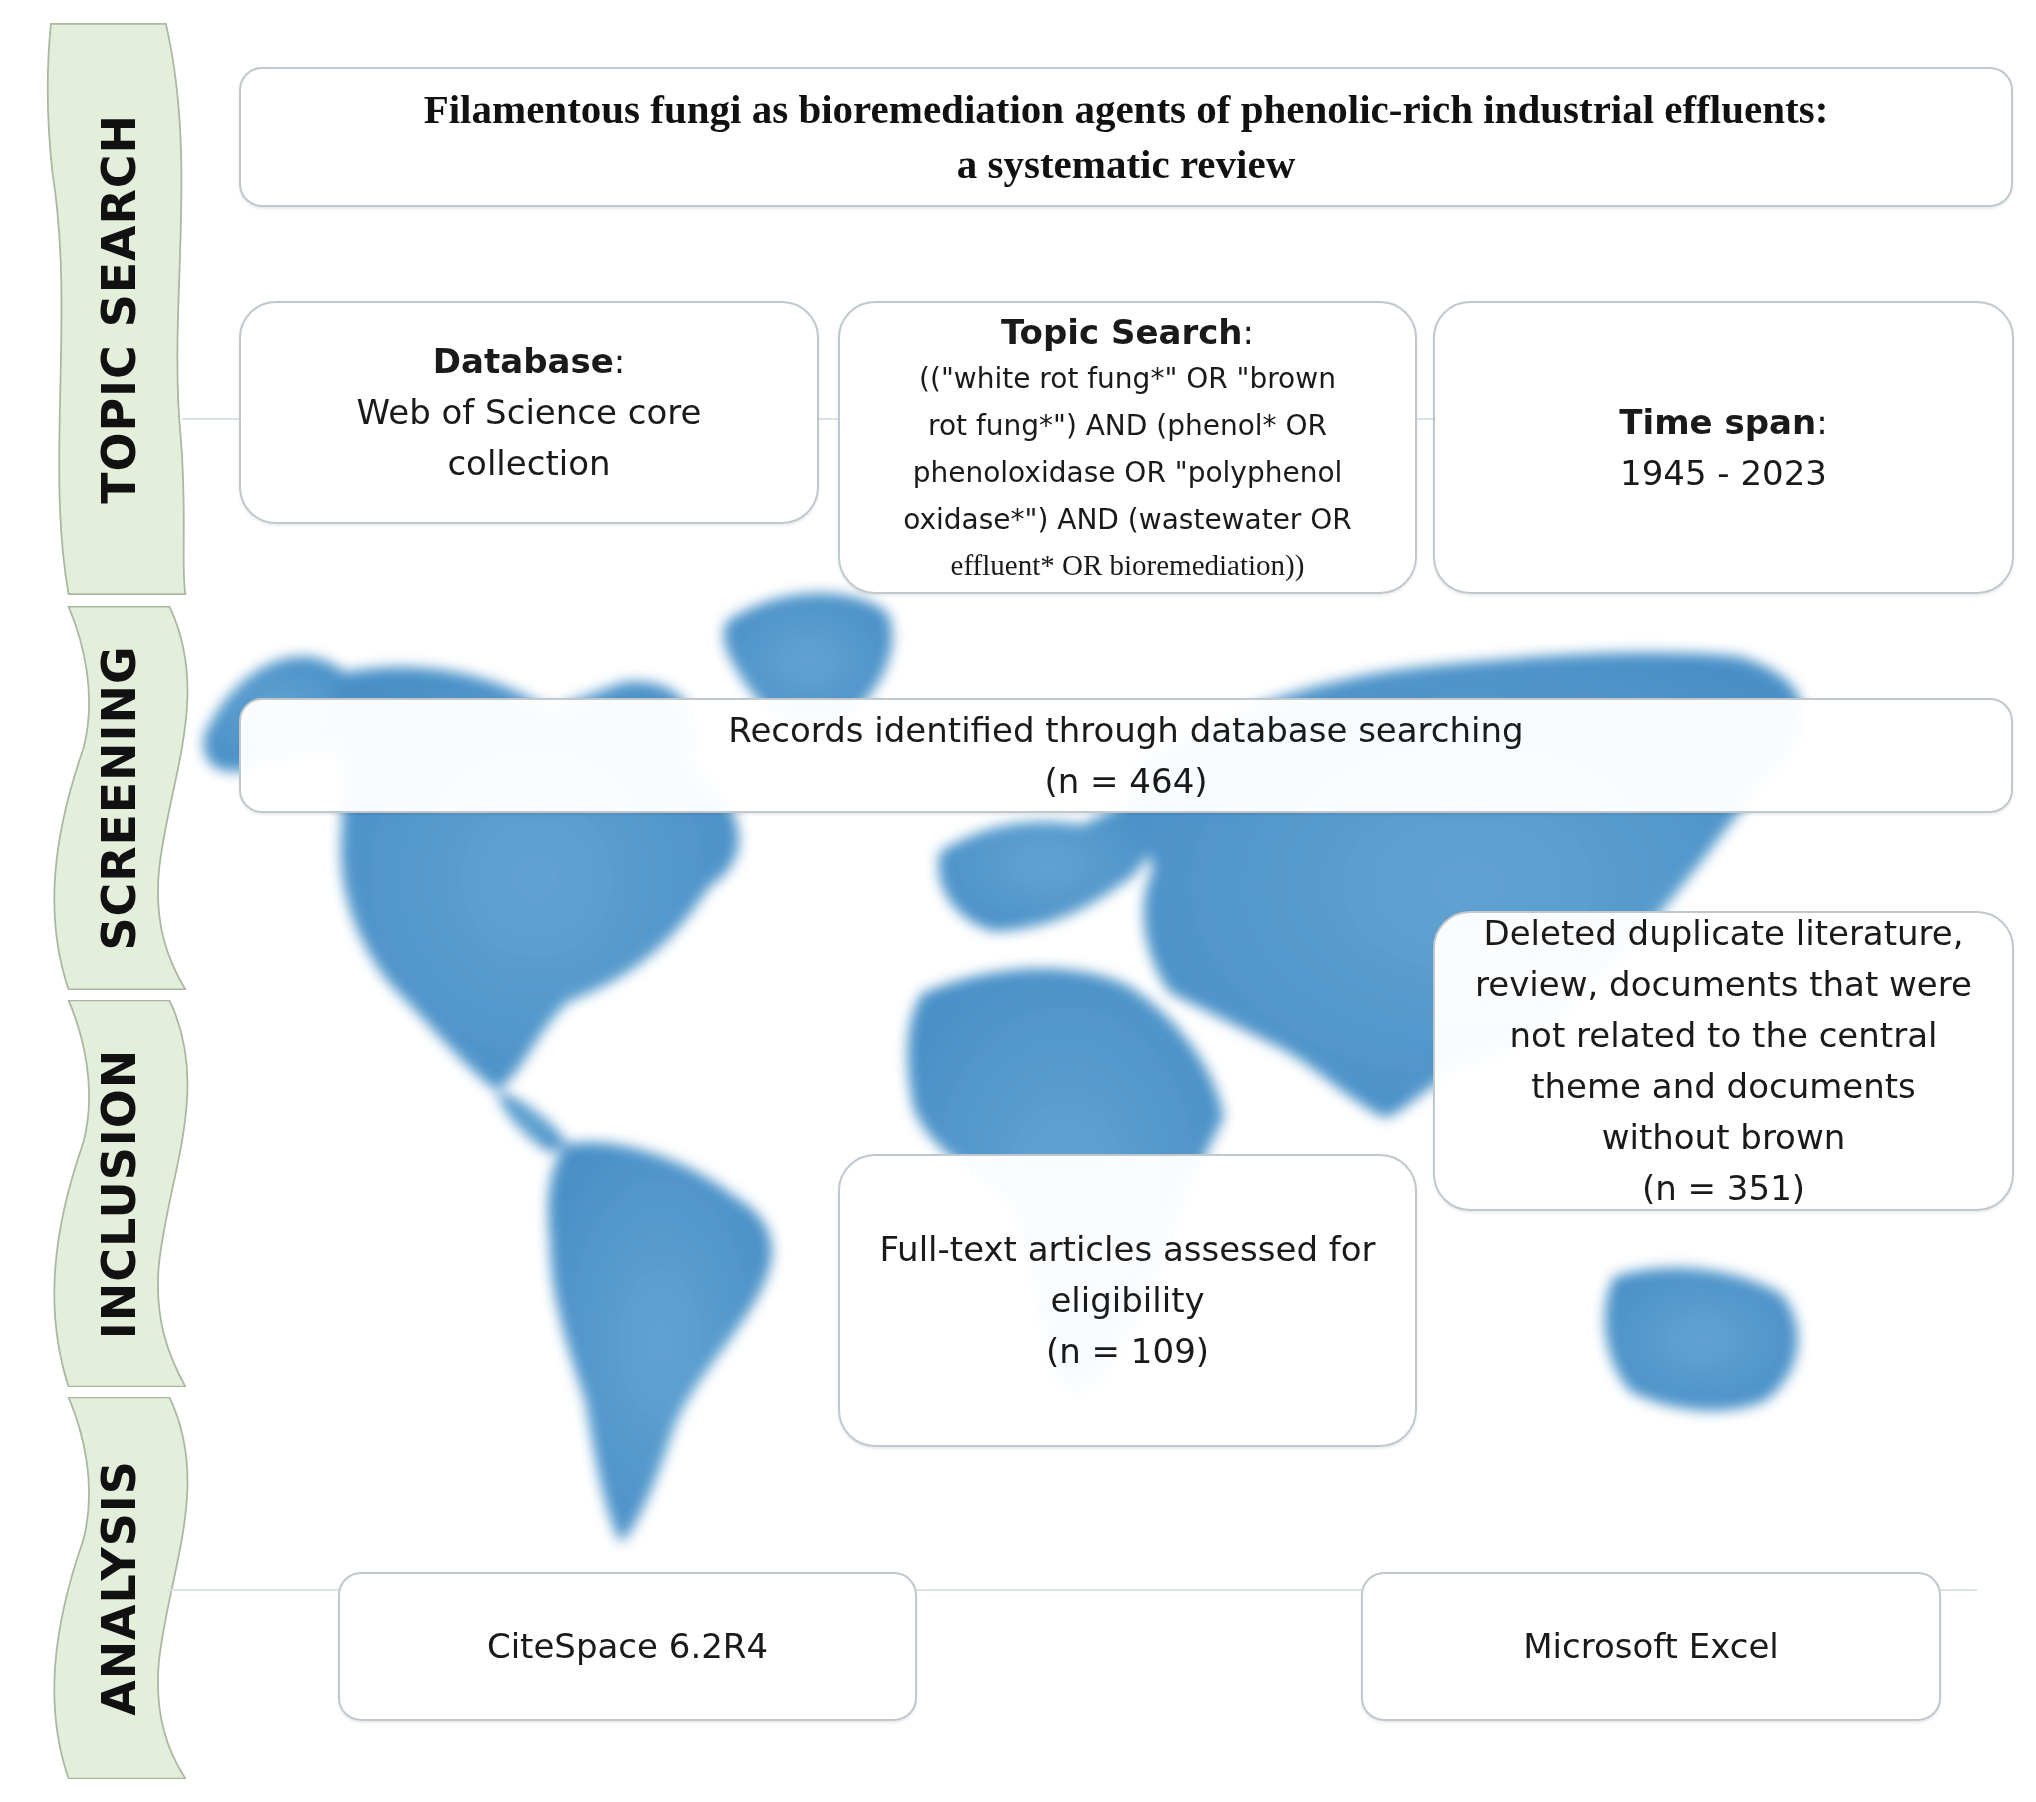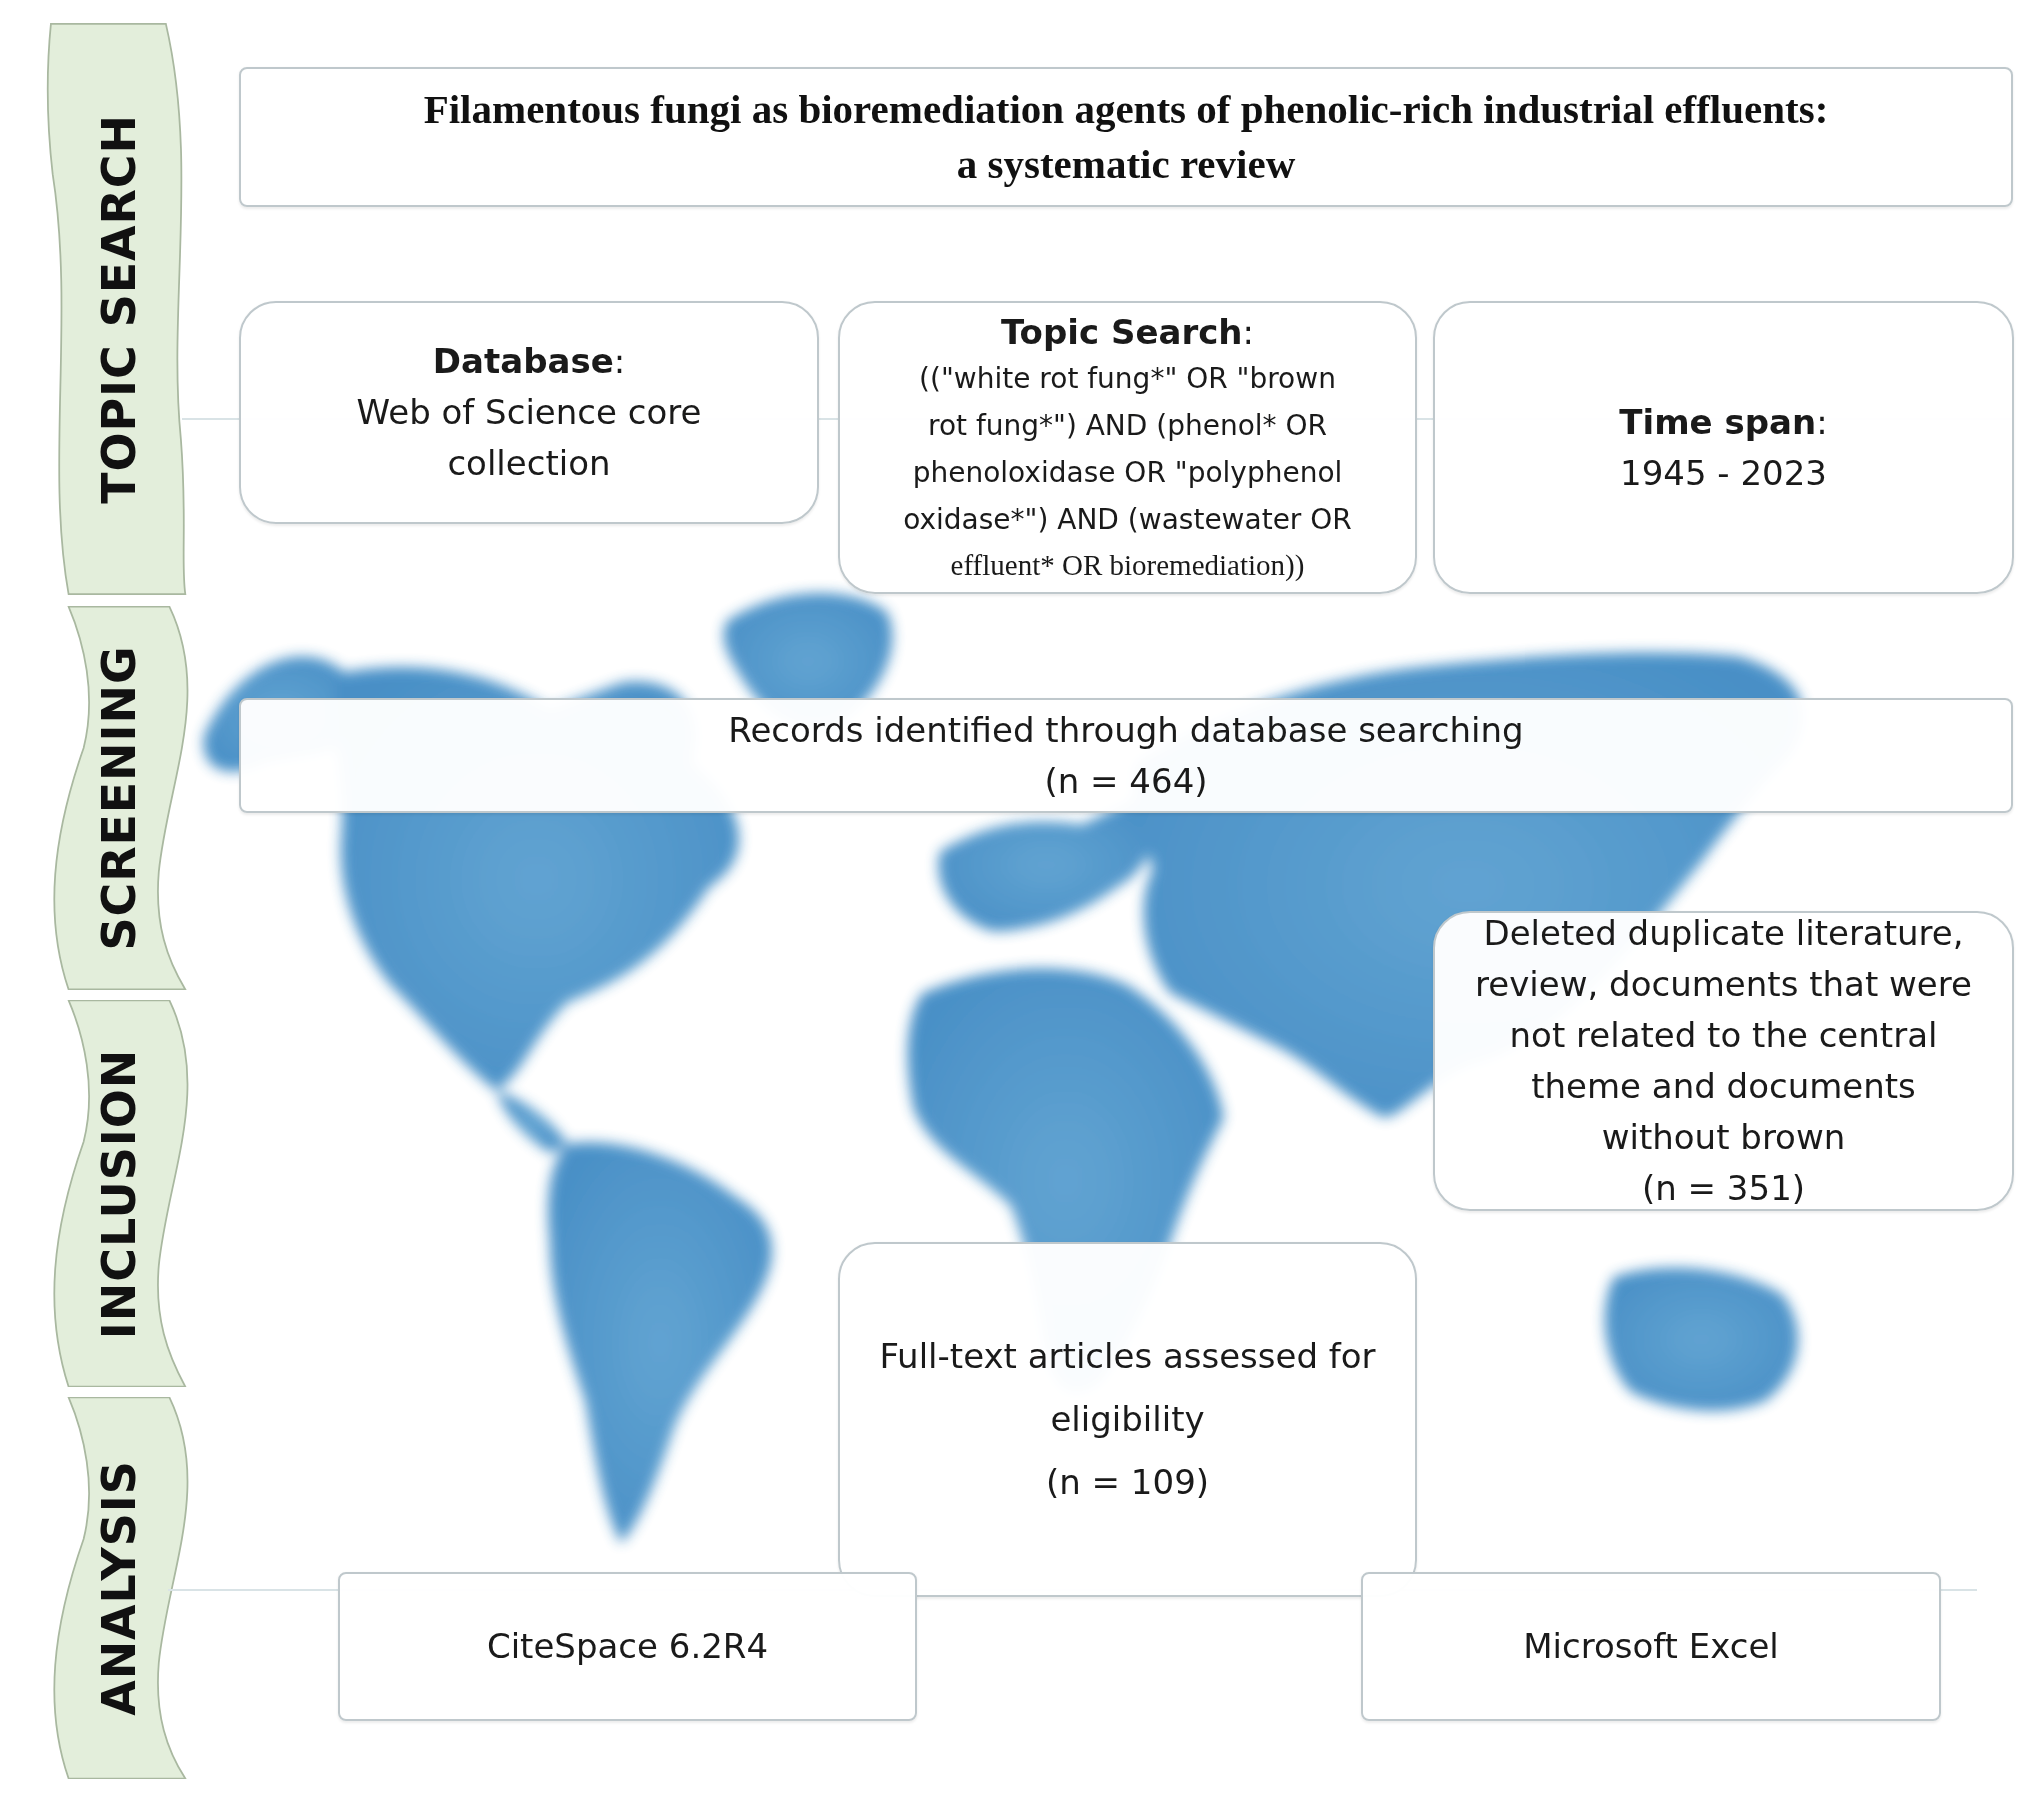--- a/index.html
+++ b/index.html
@@ -11,21 +11,21 @@
   .band-label { position:absolute; left:0; top:0; width:100%; height:100%;
     display:flex; align-items:center; justify-content:center; }
   .band-label span { transform:rotate(-90deg); white-space:nowrap;
     font-family:"DejaVu Sans", sans-serif; font-weight:bold; font-size:46px;
     letter-spacing:0.9px; color:#111; display:inline-block; }
   .hline { position:absolute; height:1.8px; background:#d9e3e6; }
   .box { position:absolute; background:rgba(255,255,255,0.97); border:2.7px solid #bfc8cc;
     border-radius:37px; display:flex; flex-direction:column; align-items:center;
     justify-content:center; text-align:center; box-sizing:border-box;
     box-shadow:0 1.8px 2.7px rgba(0,0,0,0.08); }
-  .box.wide { border-radius:8px; }
+  .box.wide { border-radius:23px; }
   .title { font-family:"Liberation Serif", "DejaVu Serif", serif; font-weight:bold;
     font-size:41px; line-height:55px; color:#111; }
   .txt { font-family:"DejaVu Sans", "Liberation Sans", sans-serif; font-size:34px;
     line-height:51px; color:#1a1a1a; }
   .txt-sm { font-family:"DejaVu Sans", "Liberation Sans", sans-serif; font-size:28px;
     line-height:47px; color:#1a1a1a; }
   .serif-sm { font-family:"Liberation Serif", serif; font-size:29px; line-height:44px; }
   .lbl { font-weight:bold; }
 </style>
 </head>
@@ -131,21 +131,21 @@
 
 <div class="box" style="left:1433px;top:911px;width:581px;height:300px;">
   <div class="txt">Deleted duplicate literature,</div>
   <div class="txt">review, documents that were</div>
   <div class="txt">not related to the central</div>
   <div class="txt">theme and documents</div>
   <div class="txt">without brown</div>
   <div class="txt">(n = 351)</div>
 </div>
 
-<div class="box" style="left:838px;top:1242px;width:579px;height:355px;gap:12px;">
+<div class="box" style="left:838px;top:1154px;width:579px;height:293px;">
   <div class="txt">Full-text articles assessed for</div>
   <div class="txt">eligibility</div>
   <div class="txt">(n = 109)</div>
 </div>
 
 <div class="box wide" style="left:338px;top:1572px;width:579px;height:149px;">
   <div class="txt">CiteSpace 6.2R4</div>
 </div>
 <div class="box wide" style="left:1361px;top:1572px;width:580px;height:149px;">
   <div class="txt">Microsoft Excel</div>

